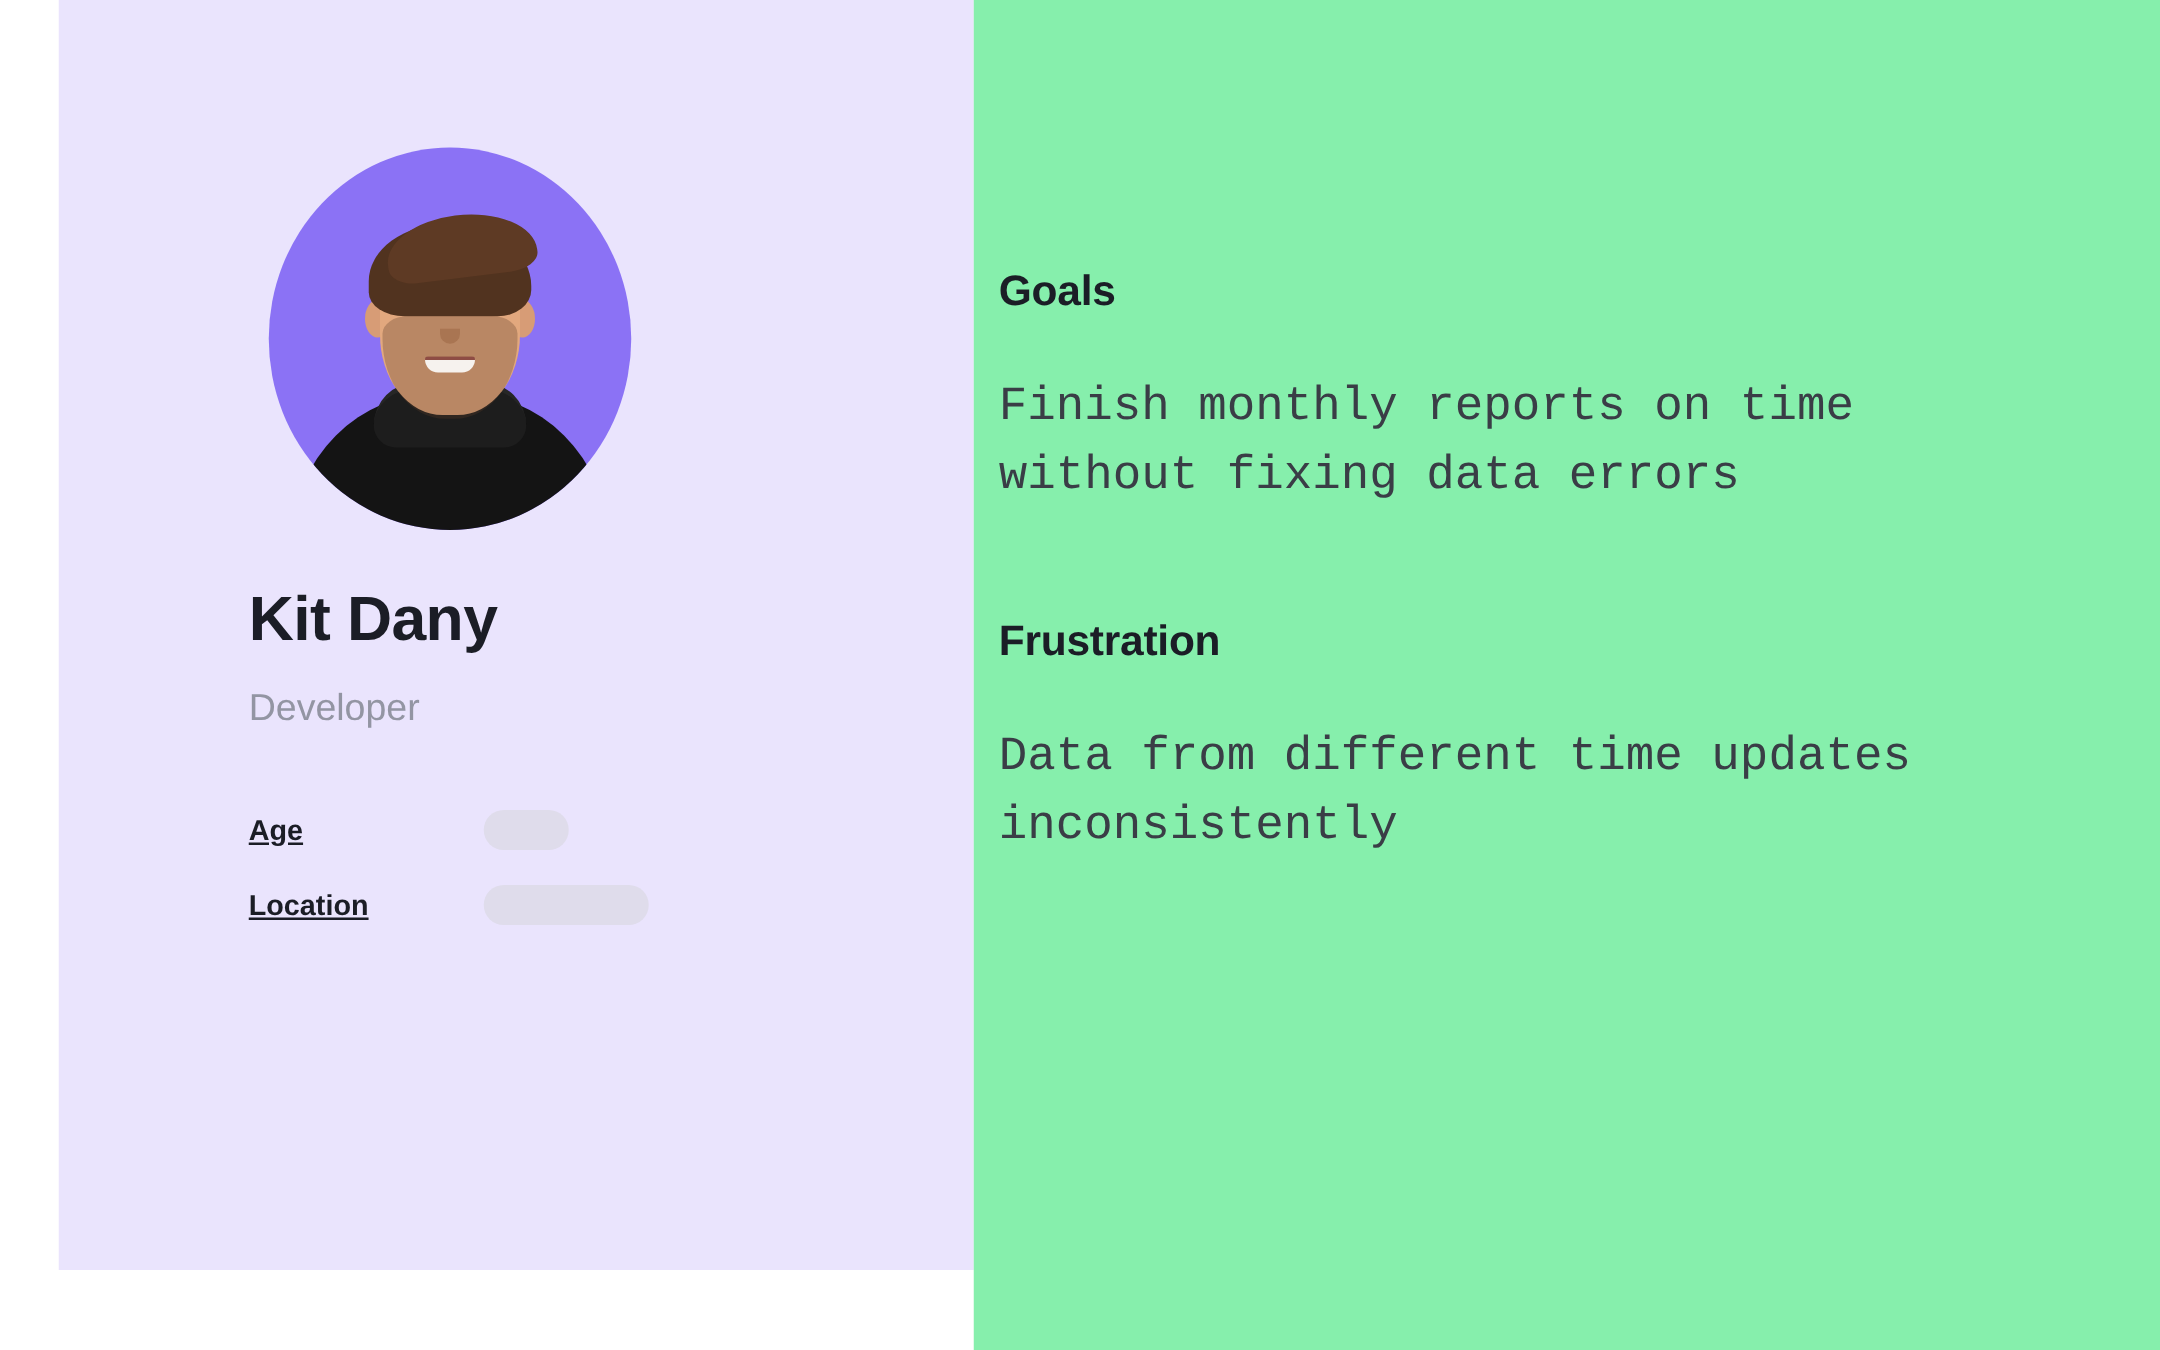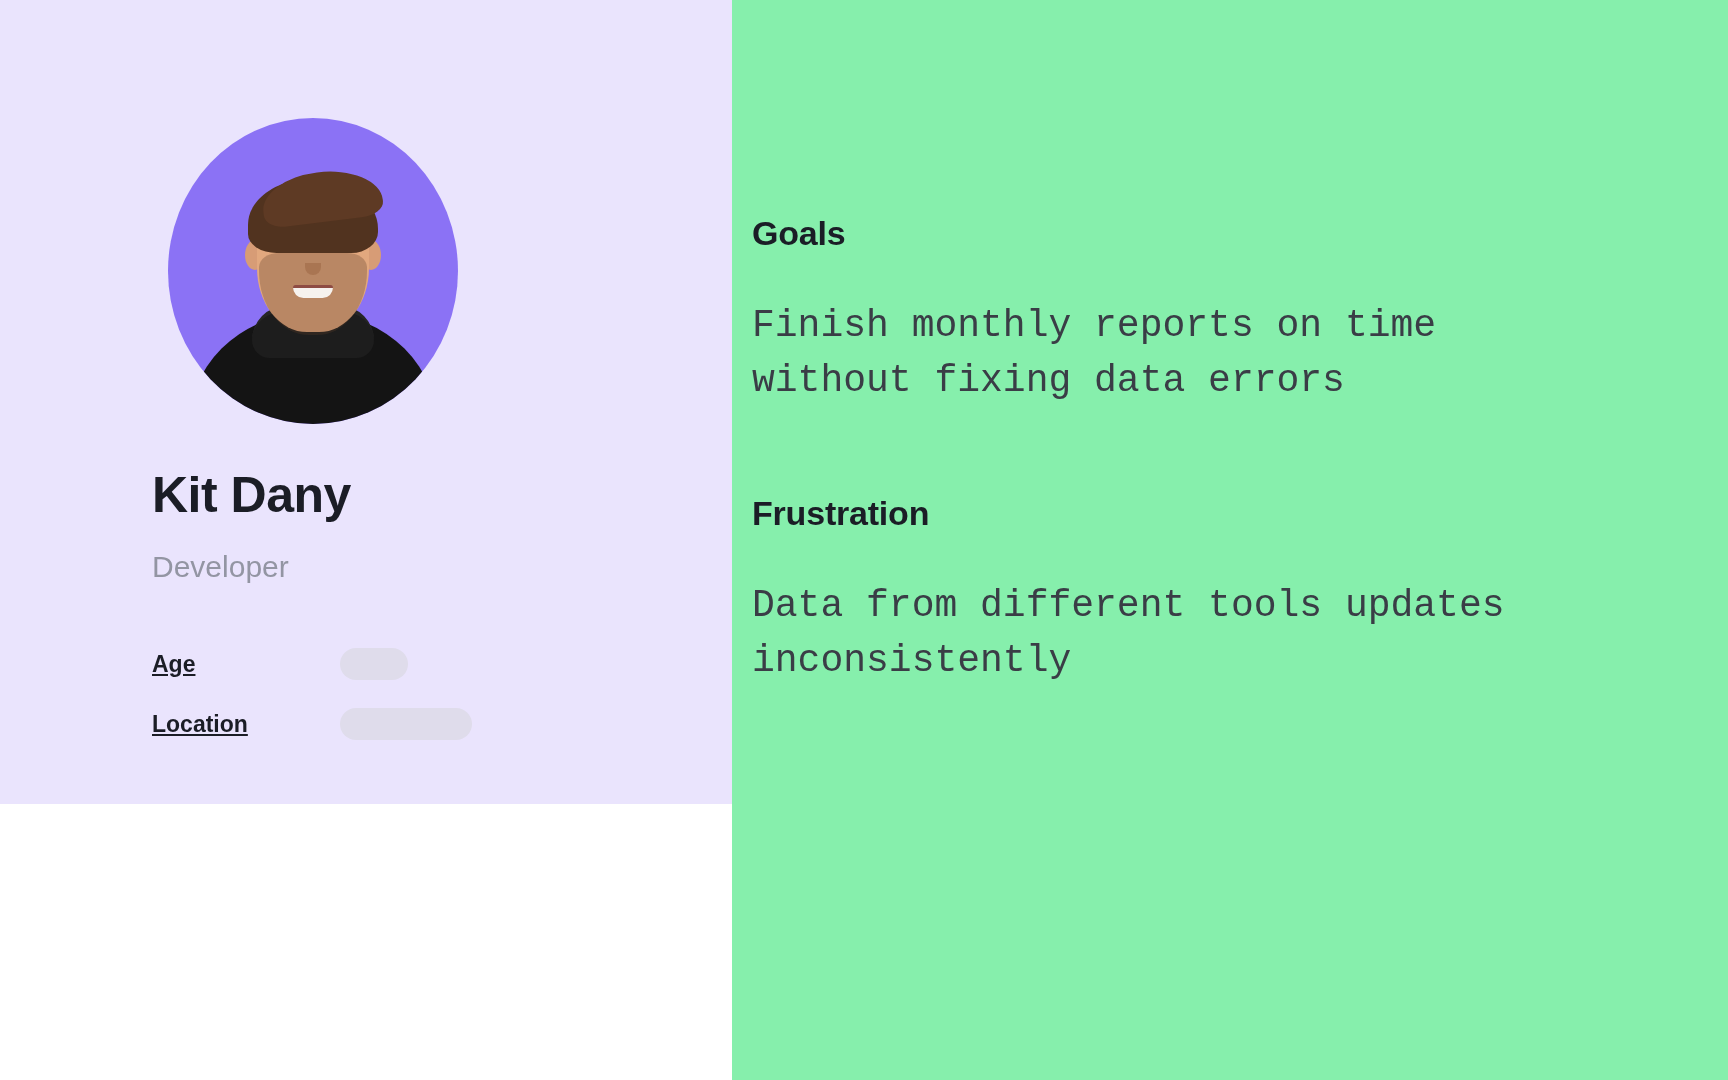--- a/index.html
+++ b/index.html
@@ -11,24 +11,25 @@
   }
   .persona-card {
     position:relative;
     width:1728px; height:1080px;
     display:flex;
     background:#ffffff;
   }
 
   
   .left-panel {
-    width:732px; height:804px;
+    width:732px; height:1016px;
     background:#EAE4FD;
     position:relative;
     flex:0 0 732px;
+    margin-left:47px;
   }
 
   .avatar-wrap {
     position:absolute;
     left:168px; top:118px;
     width:290px; height:306px;
   }
   .avatar-circle {
     position:absolute; inset:0;
     border-radius:50%;
@@ -266,19 +267,19 @@
   <div class="right-panel">
     <div class="sections">
 
       <div class="section">
         <div class="section-title">Goals</div>
         <div class="section-body">Finish monthly reports on time without fixing data errors</div>
       </div>
 
       <div class="section">
         <div class="section-title">Frustration</div>
-        <div class="section-body">Data from different tools updates inconsistently</div>
+        <div class="section-body">Data from different time updates inconsistently</div>
       </div>
 
     </div>
   </div>
 
 </div>
 
 </body></html>

